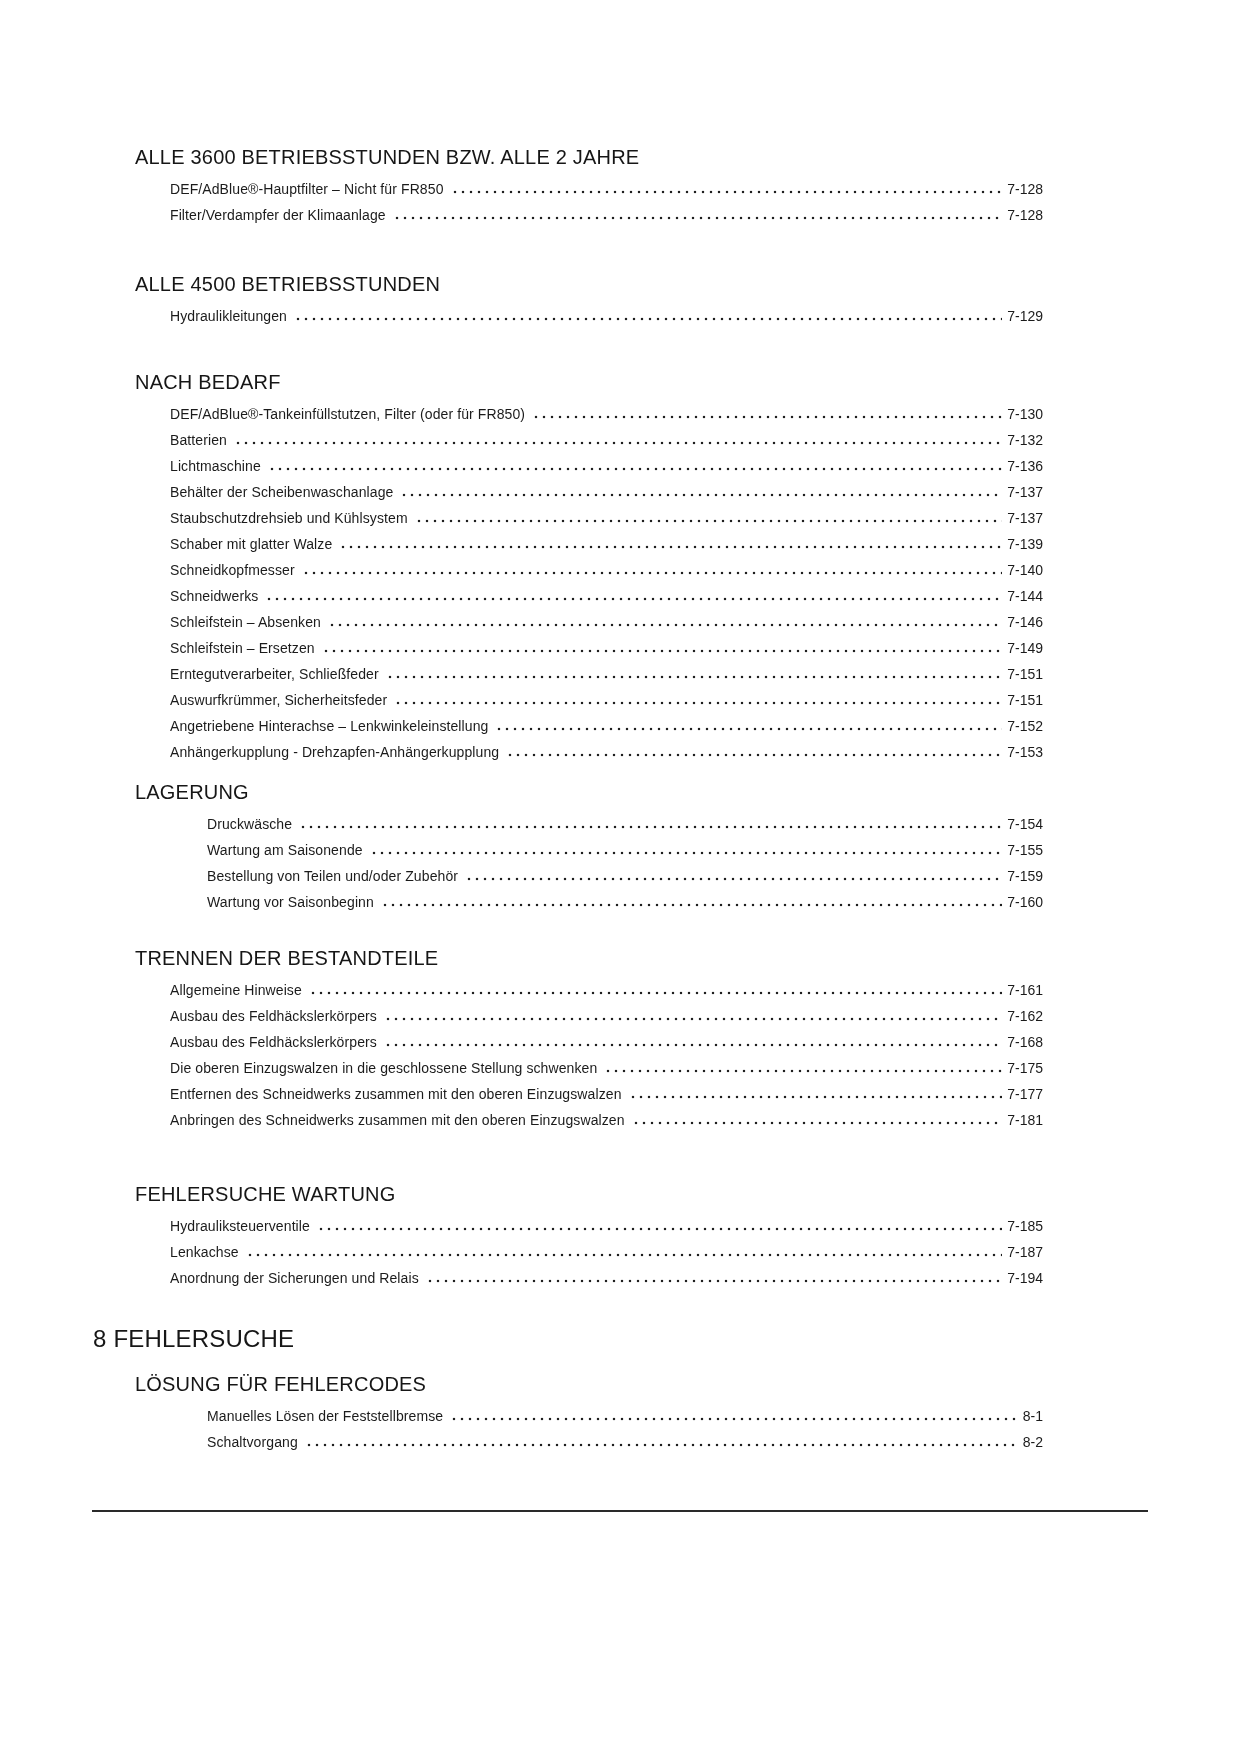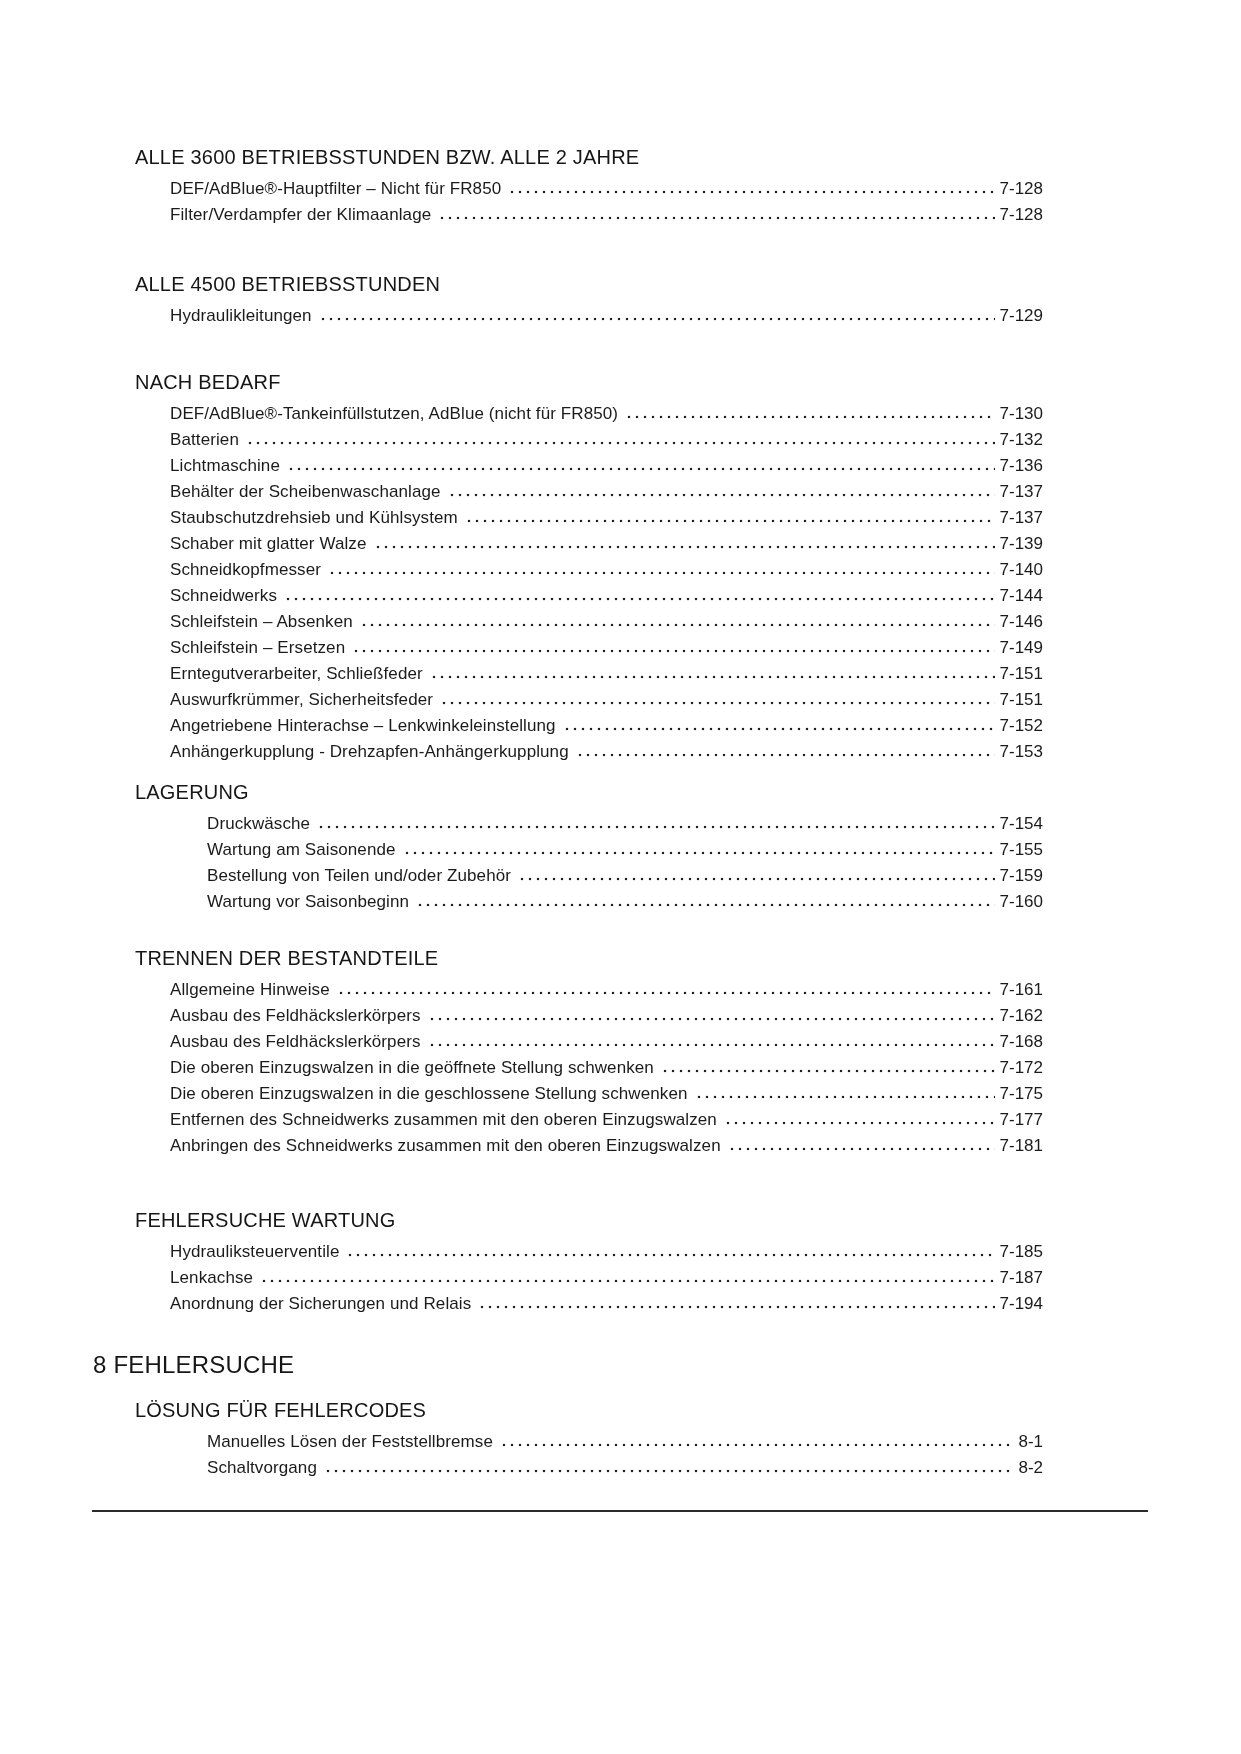--- a/index.html
+++ b/index.html
@@ -47,21 +47,21 @@
   }
   .heading.chapter {
     font-size: 24px;
     line-height: 38px;
     padding-left: 0;
   }
 
   .toc-entry {
     display: flex;
     align-items: baseline;
-    font-size: 17px;
+    font-size: 14px;
     line-height: 26px;
     color: #1b1b1b;
   }
   .toc-entry.indent-1 { padding-left: 77px; }
   .toc-entry.indent-2 { padding-left: 114px; text-align: right; }
 
   .entry-title {
     white-space: nowrap;
     letter-spacing: 0.1px;
   }
@@ -110,21 +110,21 @@
         <div class="heading section">ALLE 4500 BETRIEBSSTUNDEN</div>
         <div class="toc-entry indent-1">
           <span class="entry-title">Hydraulikleitungen</span>
           <span class="leader"></span>
           <span class="entry-page">7-129</span>
         </div>
       </section>
       <section class="toc-section">
         <div class="heading section">NACH BEDARF</div>
         <div class="toc-entry indent-1">
-          <span class="entry-title">DEF/AdBlue®-Tankeinfüllstutzen, AdBlue (nicht für FR850)</span>
+          <span class="entry-title">DEF/AdBlue®-Tankeinfüllstutzen, Filter (oder für FR850)</span>
           <span class="leader"></span>
           <span class="entry-page">7-130</span>
         </div>
         <div class="toc-entry indent-1">
           <span class="entry-title">Batterien</span>
           <span class="leader"></span>
           <span class="entry-page">7-132</span>
         </div>
         <div class="toc-entry indent-1">
           <span class="entry-title">Lichtmaschine</span>
@@ -219,25 +219,20 @@
         </div>
         <div class="toc-entry indent-1">
           <span class="entry-title">Ausbau des Feldhäckslerkörpers</span>
           <span class="leader"></span>
           <span class="entry-page">7-162</span>
         </div>
         <div class="toc-entry indent-1">
           <span class="entry-title">Ausbau des Feldhäckslerkörpers</span>
           <span class="leader"></span>
           <span class="entry-page">7-168</span>
-        </div>
-        <div class="toc-entry indent-1">
-          <span class="entry-title">Die oberen Einzugswalzen in die geöffnete Stellung schwenken</span>
-          <span class="leader"></span>
-          <span class="entry-page">7-172</span>
         </div>
         <div class="toc-entry indent-1">
           <span class="entry-title">Die oberen Einzugswalzen in die geschlossene Stellung schwenken</span>
           <span class="leader"></span>
           <span class="entry-page">7-175</span>
         </div>
         <div class="toc-entry indent-1">
           <span class="entry-title">Entfernen des Schneidwerks zusammen mit den oberen Einzugswalzen</span>
           <span class="leader"></span>
           <span class="entry-page">7-177</span>

